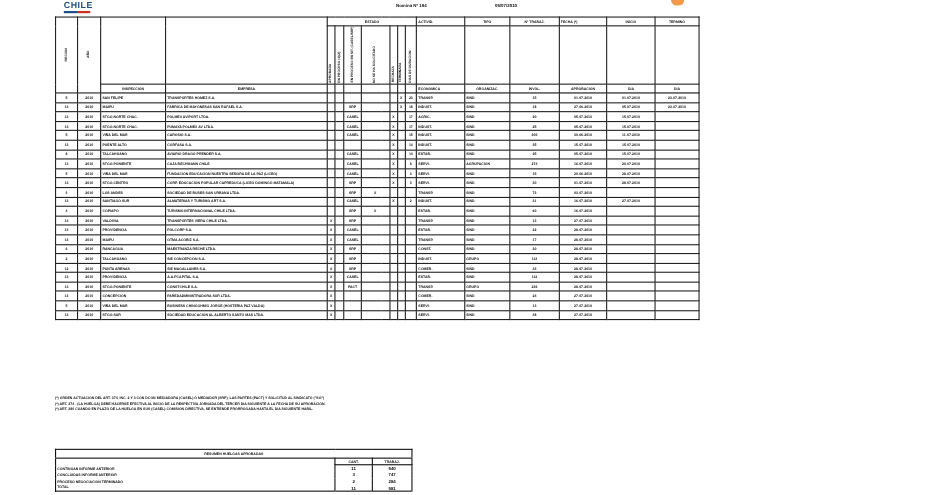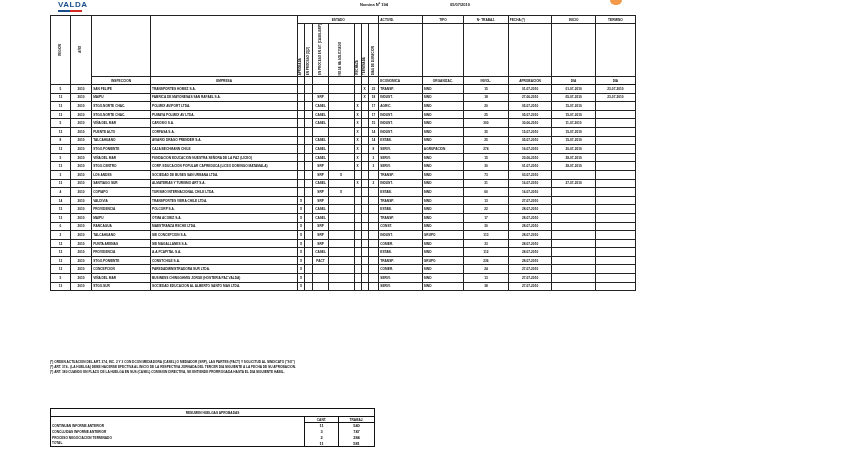--- a/index.html
+++ b/index.html
@@ -30,21 +30,21 @@
   table.summary { position: absolute; left: 50px; top: 408px; width: 324px; border-collapse: collapse; table-layout: fixed; border: 1.2px solid #111; }
   table.summary td { font-size: 3.2px; font-weight: bold; height: 6px; padding: 0 1px; white-space: nowrap; overflow: hidden; }
   table.summary td.title { text-align: center; border-bottom: 0.8px solid #111; height: 8px; }
   table.summary td.hd { border: 0.6px solid #111; text-align: center; }
   table.summary td.val { border-left: 0.6px solid #111; border-right: 0.6px solid #111; text-align: center; font-size: 4px; }
 </style>
 </head>
 <body>
 
 <div class="logo">
-  <span>VALDA</span>
+  <span>CHILE</span>
   <span class="bar"></span>
 </div>
 <div class="header-title">Nomina Nº 194</div>
 <div class="header-date">05/07/2010</div>
 <div class="corner-logo"></div>
 
 <table class="main">
   <colgroup>
     <col style="width:17px">
       <col style="width:18px">

